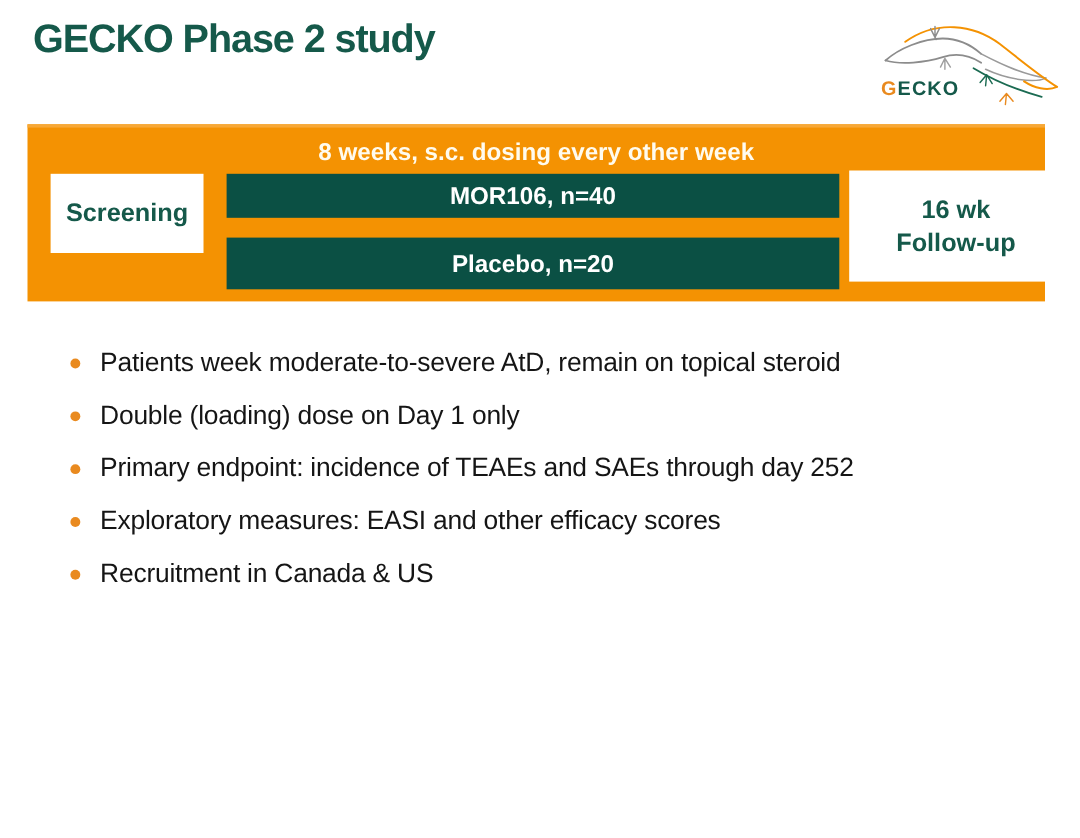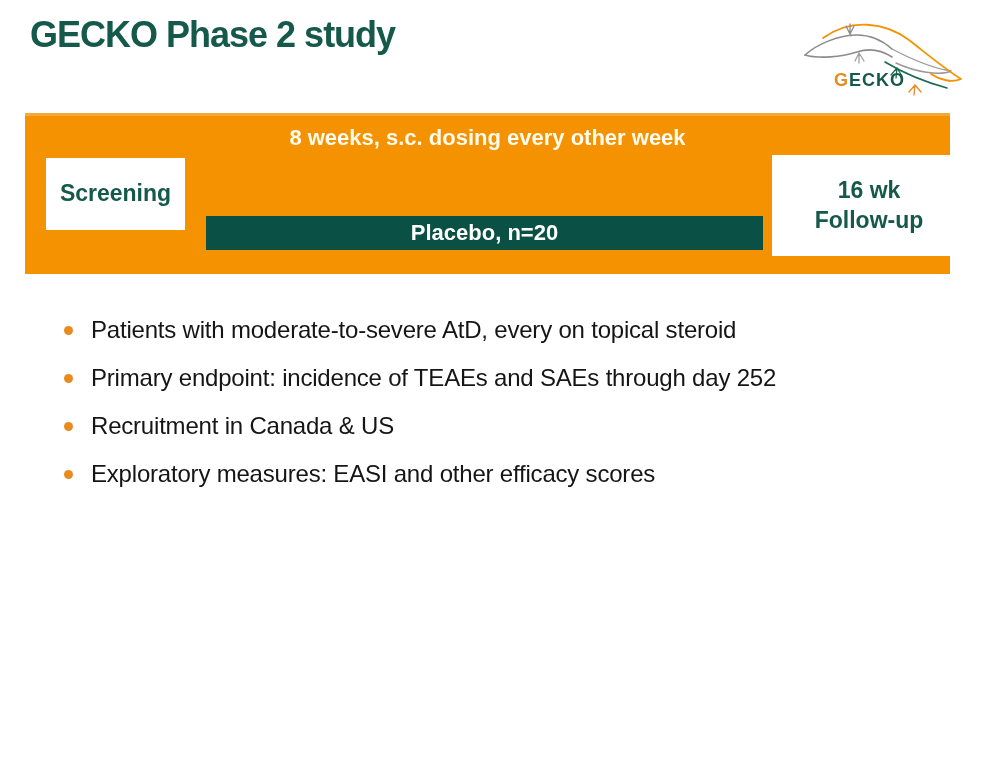--- a/index.html
+++ b/index.html
@@ -24,21 +24,21 @@
   }
 
   
   .logo {
     position:absolute; left:793px; top:8px;
     width:178px; height:97px;
   }
   .logo svg { position:absolute; inset:0; }
   .logo-text {
     position:absolute; left:8px; top:62px;
-    font-size:18px; font-weight:bold; letter-spacing:1px;margin-left:33px;
+    font-size:18px; font-weight:bold; letter-spacing:1px;
   }
   .logo-g   { color:#E98A1F; }
   .logo-ecko{ color:#15594A; }
 
   
   .banner {
     position:absolute; left:25px; top:113px;
     width:925px; height:161px;
     background:#F49202;
     border-top:3px solid #F7A837;
@@ -63,21 +63,21 @@
   .screening-box { left:21px;  top:42px; width:139px; height:72px; }
   .followup-box  { left:747px; top:39px; width:194px; height:101px; }
   .arm-bar {
     position:absolute; left:181px; width:557px;
     background:#0B5044;
     color:#FFFFFF;
     display:flex; align-items:center; justify-content:center;
     font-size:22px;
   }
   .arm-bar.mor     { top:42px;  height:40px; }
-  .arm-bar.placebo { top:100px; height:34px; }
+  .arm-bar.placebo { top:100px; height:47px; }
 
   
   .bullets {
     position:absolute; left:64px; top:306px;
     list-style:none;
   }
   .bullets li {
     display:flex; align-items:center;
     height:48px;
     font-size:24px;
@@ -122,41 +122,46 @@
     <div class="logo-text">
       <span class="logo-g">G</span><span class="logo-ecko">ECKO</span>
     </div>
   </div>
 
   <div class="banner">
     <div class="banner-header">8 weeks, s.c. dosing every other week</div>
 
     <div class="white-box screening-box">Screening</div>
 
+    <div class="arm-bar mor">MOR106, n=40</div>
 
     <div class="arm-bar placebo">Placebo, n=20</div>
 
     <div class="white-box followup-box">
       <div>16 wk</div>
       <div>Follow-up</div>
     </div>
   </div>
 
   <ul class="bullets">
     <li>
       <span class="dot"></span>
-      <span>Patients with moderate-to-severe AtD, every on topical steroid</span>
+      <span>Patients week moderate-to-severe AtD, remain on topical steroid</span>
+    </li>
+    <li>
+      <span class="dot"></span>
+      <span>Double (loading) dose on Day 1 only</span>
     </li>
     <li>
       <span class="dot"></span>
       <span>Primary endpoint: incidence of TEAEs and SAEs through day 252</span>
     </li>
     <li>
       <span class="dot"></span>
-      <span>Recruitment in Canada &amp; US</span>
+      <span>Exploratory measures: EASI and other efficacy scores</span>
     </li>
     <li>
       <span class="dot"></span>
-      <span>Exploratory measures: EASI and other efficacy scores</span>
+      <span>Recruitment in Canada &amp; US</span>
     </li>
   </ul>
 
 </div>
 
 </body></html>

